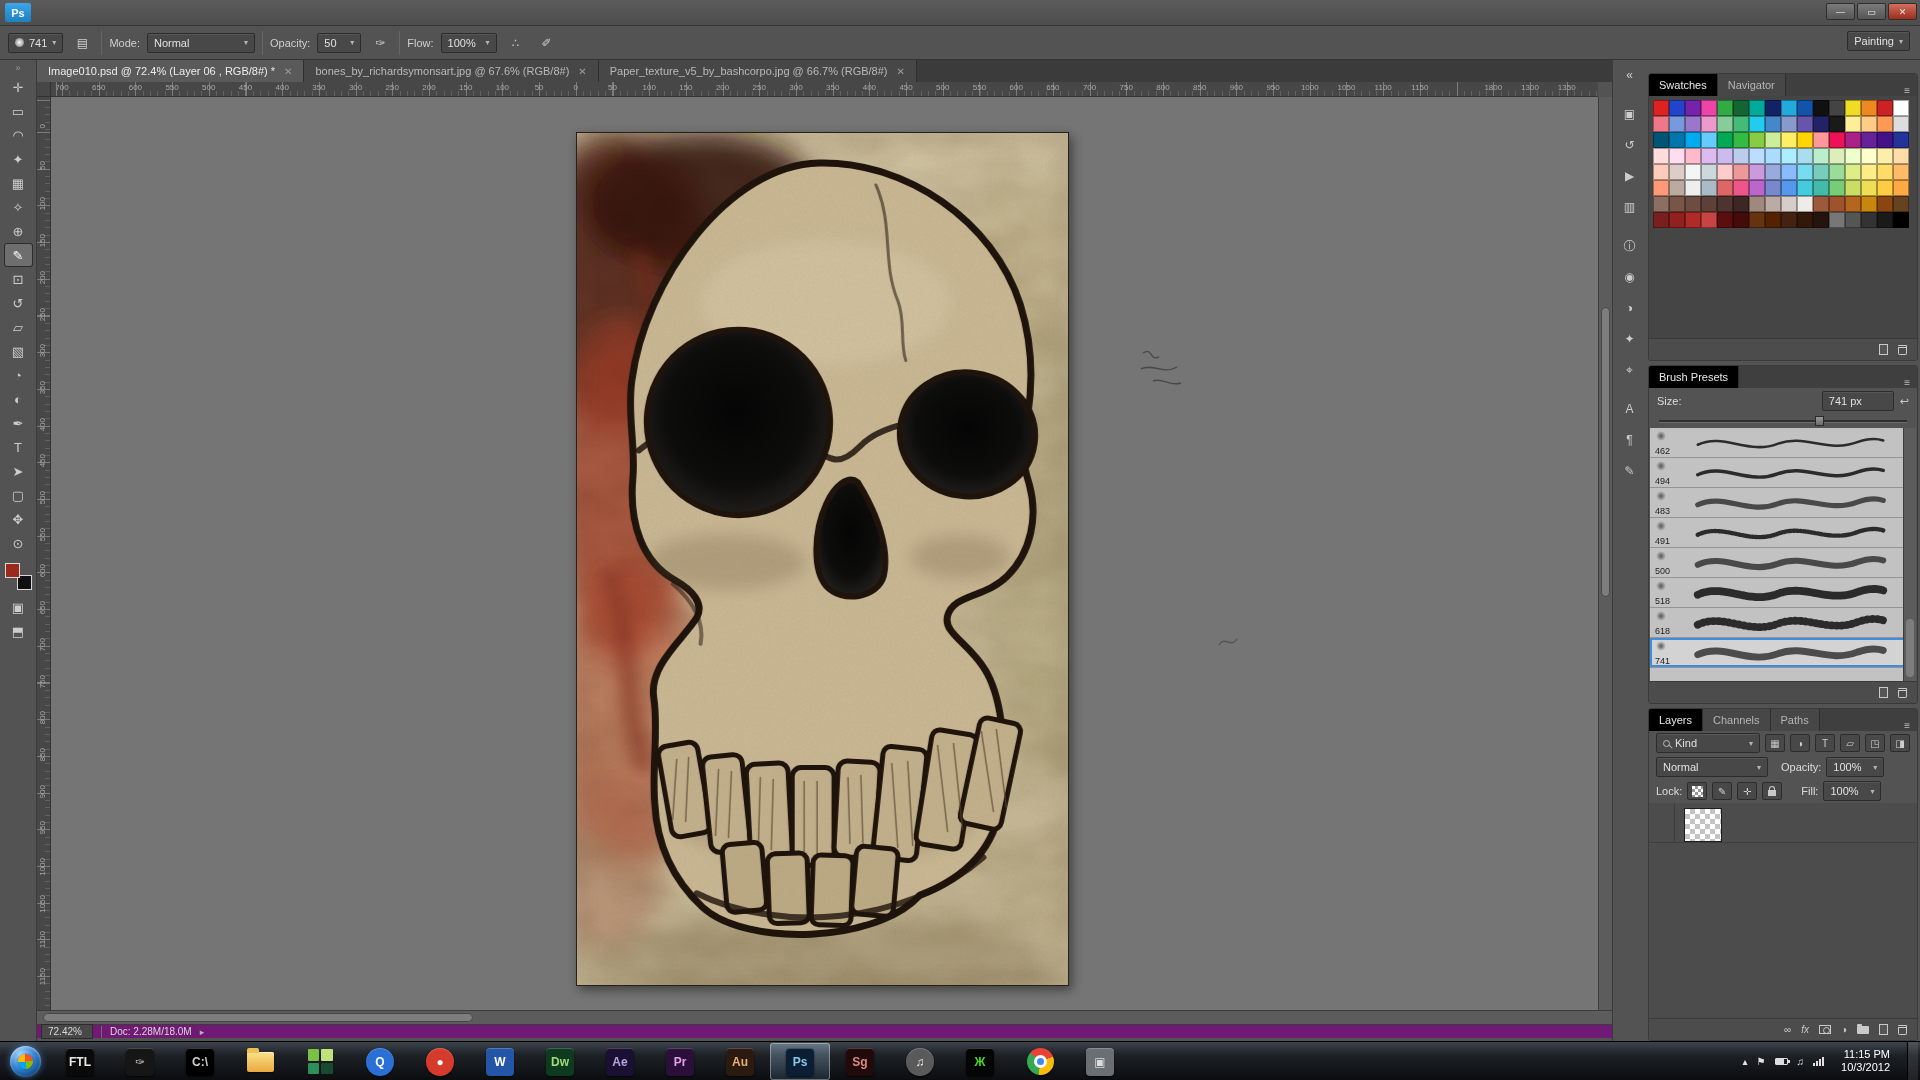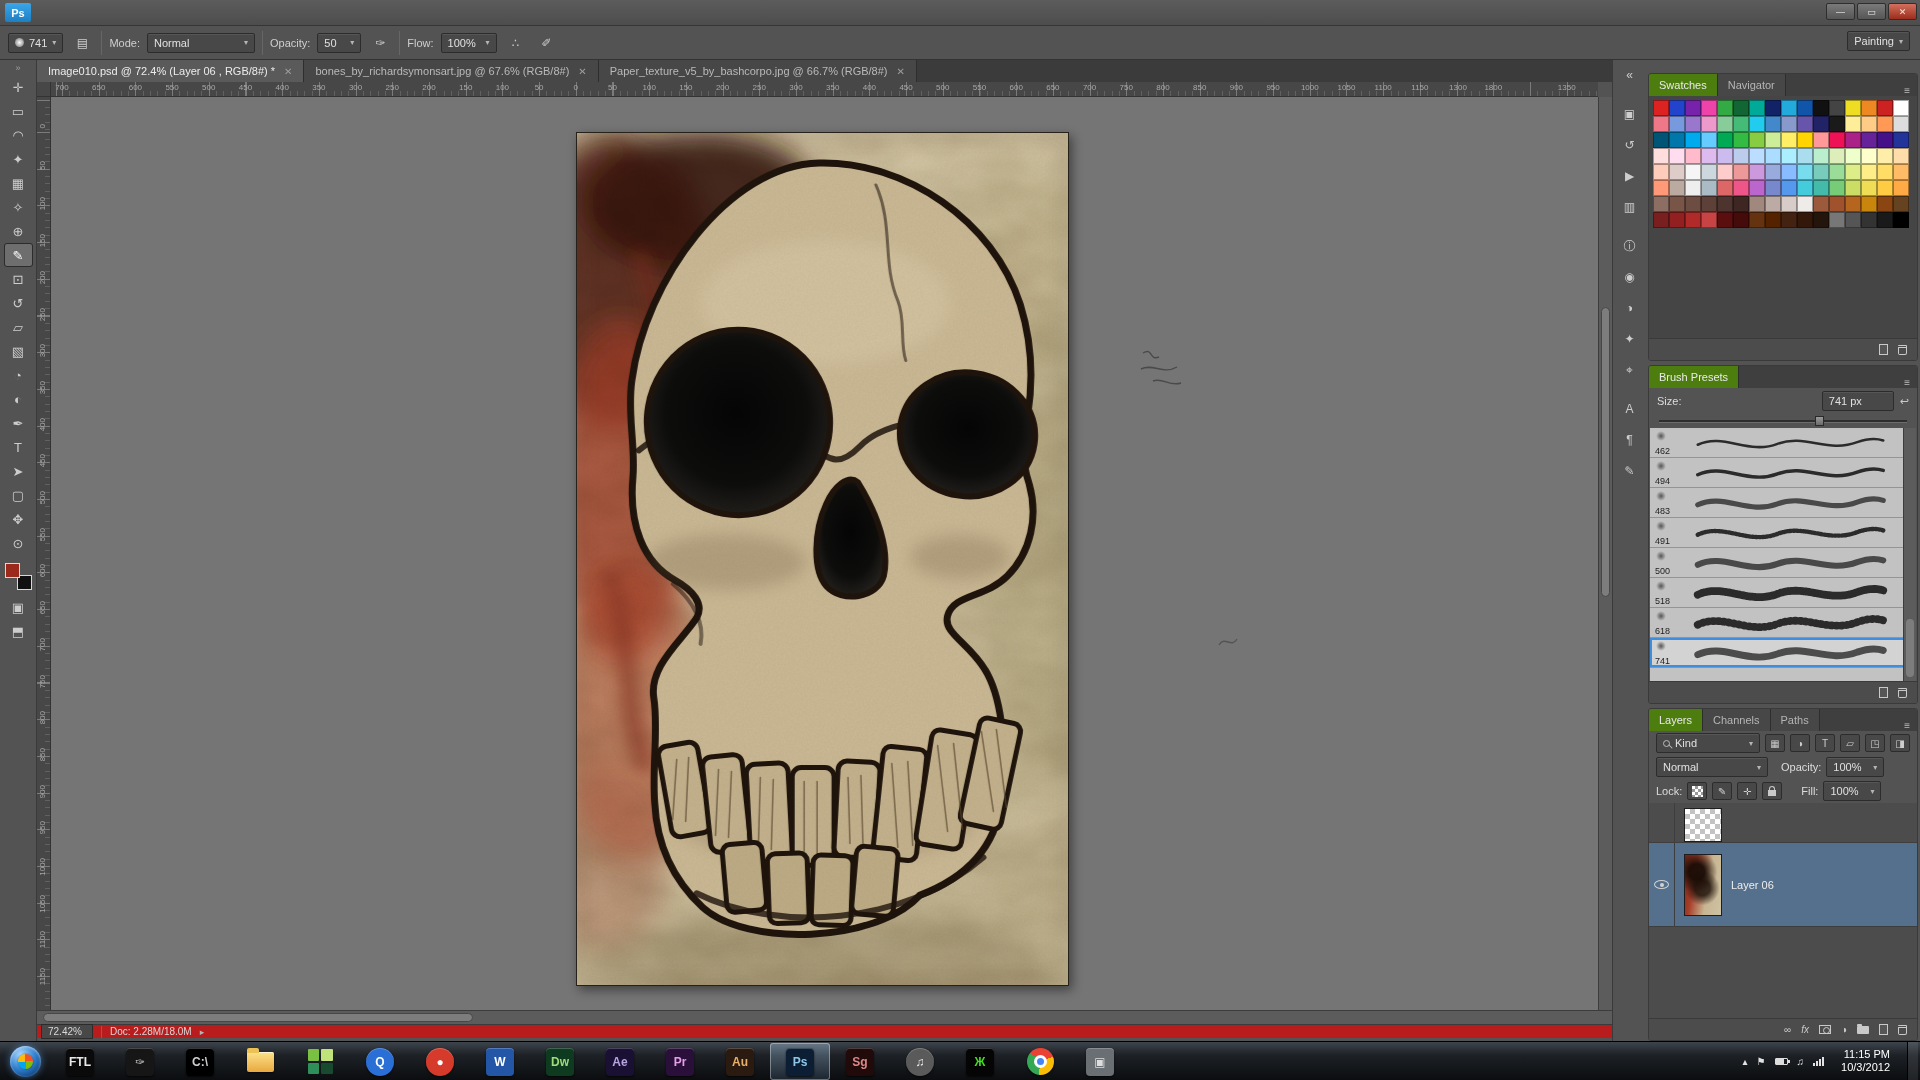--- a/index.html
+++ b/index.html
@@ -67,36 +67,36 @@
 .art-canvas{position:absolute;left:525px;top:35px;width:493px;height:854px;background:#cfc2a0;
   border:1px solid #26211a;box-shadow:3px 4px 10px rgba(0,0,0,.45)}
 .art-canvas svg{display:block;width:100%;height:100%}
 .scribble{position:absolute;opacity:.75}
 .v-scroll{left:1598px;top:97px;width:14px;height:913px;background:#5c5c5c;border-left:1px solid #3c3c3c}
 .v-scroll .thumb{position:absolute;left:2px;top:210px;width:9px;height:290px;background:#7d7d7d;border-radius:5px;border:1px solid #474747}
 .h-scroll{left:37px;top:1010px;width:1575px;height:14px;background:#5c5c5c;border-top:1px solid #3c3c3c}
 .h-scroll .thumb{position:absolute;left:6px;top:2px;width:430px;height:9px;background:#7d7d7d;border-radius:5px;border:1px solid #474747}
 
 
-.statusbar{left:37px;top:1024px;width:1575px;height:14px;background:#b91c1c;border-top:1px solid #3b3b3b;
+.statusbar{left:37px;top:1024px;width:1575px;height:14px;background:#701a75;border-top:1px solid #3b3b3b;
   display:flex;align-items:center;gap:8px;font-size:10px;color:#d8d8d8;padding-left:4px}
 .zoom-box{background:#484848;border:1px solid #2c2c2c;padding:1px 6px;min-width:52px}
 .status-sep{width:1px;height:12px;background:#3a3a3a;border-right:1px solid #6a6a6a}
 
 
 .icon-strip{left:1612px;top:60px;width:34px;height:981px;background:#535353;border-left:1px solid #3a3a3a;
   display:flex;flex-direction:column;align-items:center;gap:9px;padding-top:4px}
 .strip-icon{width:24px;height:22px;display:flex;align-items:center;justify-content:center;color:#cdcdcd;font-size:12px;border-radius:3px}
 .right-panels{left:1646px;top:60px;width:274px;height:981px;background:#535353}
 
 .panel{position:absolute;left:2px;width:270px;background:#535353;border:1px solid #3a3a3a;border-radius:3px;
   display:flex;flex-direction:column;overflow:hidden}
 .panel-tabs{height:22px;background:#3f3f3f;display:flex;align-items:flex-end;font-size:11px;flex:none}
 .panel-tab{height:22px;display:flex;align-items:center;padding:0 10px;color:#b5b5b5;background:#474747;border-right:1px solid #2e2e2e}
-.panel-tab.active{background:#4d7c0f;color:#eaeaea}
+.panel-tab.active{background:#000000;color:#eaeaea}
 .panel-menu{margin-left:auto;color:#bdbdbd;font-size:10px;padding:0 7px;display:flex;gap:6px;align-items:center}
 .panel-bottom{height:22px;background:#4c4c4c;border-top:1px solid #3a3a3a;display:flex;align-items:center;
   justify-content:flex-end;gap:10px;padding:0 10px;flex:none}
 
 
 #panel-swatches{top:13px;height:288px}
 .swatch-body{flex:1;background:#454545;padding:4px 4px}
 .swatch-grid{display:grid;grid-template-columns:repeat(16,16px);grid-auto-rows:16px}
 .swatch{border:1px solid rgba(0,0,0,.35)}
 
@@ -322,21 +322,21 @@
       <span style="left: 1112px;">800</span>
       <span style="left: 1148.7px;">850</span>
       <span style="left: 1185.4px;">900</span>
       <span style="left: 1222.1px;">950</span>
       <span style="left: 1258.8px;">1000</span>
       <span style="left: 1295.5px;">1050</span>
       <span style="left: 1332.2px;">1100</span>
       <span style="left: 1368.9px;">1150</span>
       <span style="left: 1405.6px; margin-top: 12px;">1200</span>
       <span style="left: 1442.3px;">1800</span>
-      <span style="left: 1407px;">1300</span>
+      <span style="left: 1479px;">1300</span>
       <span style="left: 1515.7px;">1350</span>
     </div>
   <div class="abs v-ruler" id="v-ruler">
       <span style="top: 27px;">0</span>
       <span style="top: 63.7px;">50</span>
       <span style="top: 100.4px;">100</span>
       <span style="top: 137.1px;">150</span>
       <span style="top: 173.8px;">200</span>
       <span style="top: 210.5px;">250</span>
       <span style="top: 247.2px;">300</span>
@@ -775,27 +775,20 @@
         <div class="opt-box" style="width:58px">
           <span>100%</span>
           <span class="caret" style="margin-left:auto">▾</span>
         </div>
       </div>
       <div class="layers-list" id="layers-list">
           <div class="layer-row partial">
             <div class="eye-cell"></div>
             <div class="layer-thumb checker"></div>
           </div>
-          <div class="layer-row selected">
-            <div class="eye-cell">
-              <span class="eye"></span>
-            </div>
-            <div class="layer-thumb artwork"></div>
-            <div class="layer-name">Layer 06</div>
-          </div>
         </div>
       <div class="panel-bottom">
         <span class="glyph-icon">∞</span>
         <span class="fx-label">fx</span>
         <span class="icon-mask"></span>
         <span class="glyph-icon">◑</span>
         <span class="icon-folder"></span>
         <span class="icon-page"></span>
         <span class="icon-trash"></span>
       </div>

